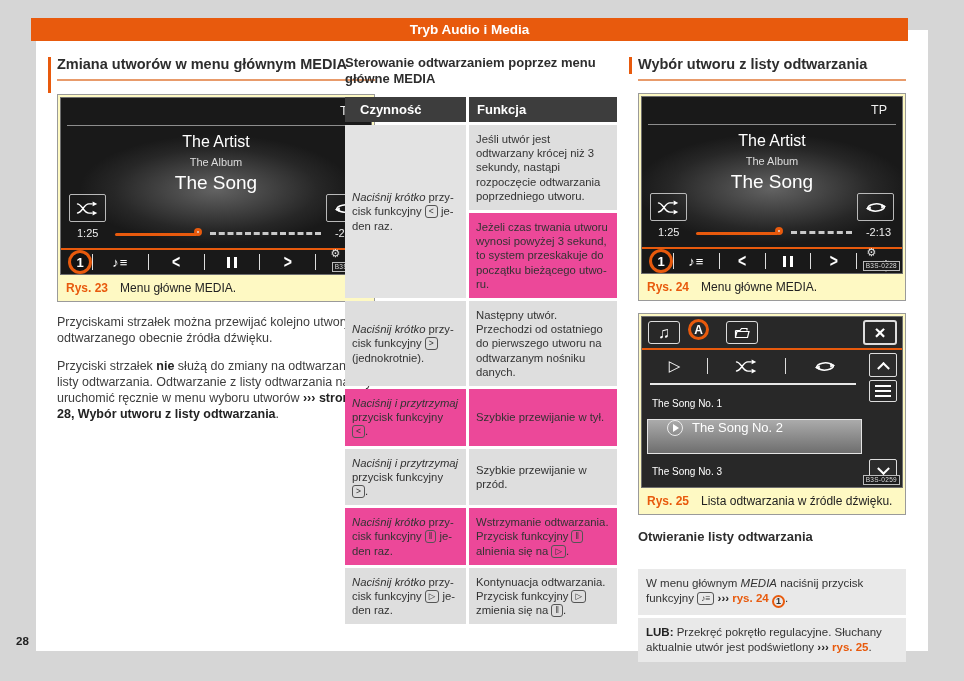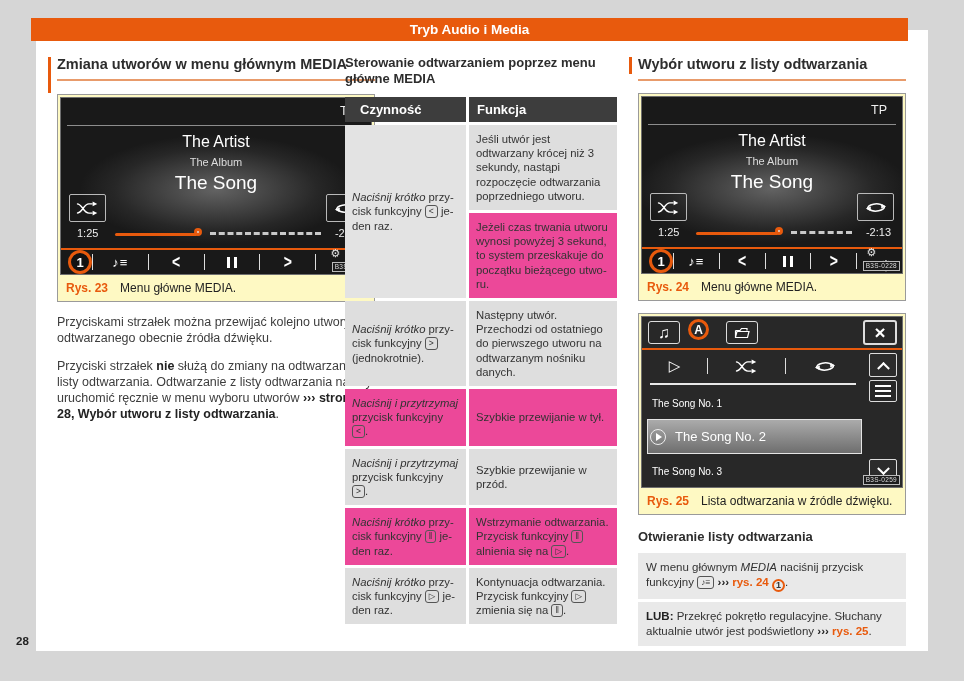--- a/index.html
+++ b/index.html
@@ -62,21 +62,21 @@
   .iconbox { position:absolute; border:1.5px solid #ddd; border-radius:3px; width:32px; height:23px; display:flex; align-items:center; justify-content:center; color:#fff; top:4px; }
   .callout2 { position:absolute; left:46px; top:2px; width:21px; height:21px; border:3px solid #E85A0D; border-radius:50%; color:#fff; font-weight:bold; font-size:12px; display:flex; align-items:center; justify-content:center; }
   .closebox { position:absolute; right:5px; top:3px; width:34px; height:25px; border:2px solid #ddd; border-radius:3px; color:#fff; display:flex; align-items:center; justify-content:center; font-size:19px; font-weight:bold; line-height:1; }
   .orangeline { position:absolute; top:31px; left:0; right:0; height:2px; background:#E85A0D; }
   .tbr { position:absolute; top:36px; left:0; right:38px; height:26px; display:flex; align-items:center; justify-content:space-evenly; color:#fff; }
   .tbr .play { font-size:15px; }
   .tbrline { position:absolute; top:66px; left:8px; right:46px; height:1.5px; background:#e8e8e8; }
   .plrow { position:absolute; left:10px; right:42px; color:#fff; font-size:10px; display:flex; align-items:center; }
   .row1 { top:74px; height:24px; }
   .row3 { top:142px; height:24px; }
-  .selrow { position:absolute; left:5px; right:40px; top:102px; height:35px; background:linear-gradient(180deg,#ababab,#6e6e6e); border:1px solid #e4e4e4; display:flex; align-items:center; color:#fff; font-size:13px; padding-left:2px; }
+  .selrow { position:absolute; left:5px; right:40px; top:102px; height:35px; background:linear-gradient(180deg,#ababab,#6e6e6e); border:1px solid #e4e4e4; display:flex; color:#fff; font-size:13px; padding-left:19px; }
   .playcirc { width:16px; height:16px; border:1.5px solid #eee; border-radius:50%; display:flex; align-items:center; justify-content:center; margin-right:9px; flex:none; }
   .playtri { width:0; height:0; border-left:6px solid #fff; border-top:4px solid transparent; border-bottom:4px solid transparent; margin-left:2px; }
   .sb { position:absolute; top:36px; right:5px; width:28px; bottom:4px; }
   .sbbox { position:absolute; left:0; width:28px; height:24px; border:1.5px solid #ddd; border-radius:2px; display:flex; align-items:center; justify-content:center; background:#2c2c2c; }
   .sbup { top:0; } .sbdown { bottom:0; }
   .sbthumb { position:absolute; top:27px; left:0; width:28px; height:22px; border:1.5px solid #ddd; border-radius:2px; display:flex; align-items:center; justify-content:center; }
   .thumblines { width:16px; height:13px; background:repeating-linear-gradient(#fff 0 2px, transparent 2px 5px); }
   .chevup { width:9px; height:9px; border-left:2.5px solid #fff; border-top:2.5px solid #fff; transform:rotate(45deg) translate(2px,2px); }
   .chevdn { width:9px; height:9px; border-left:2.5px solid #fff; border-top:2.5px solid #fff; transform:rotate(225deg) translate(2px,2px); }
 
@@ -85,21 +85,21 @@
   .tbl th { background:#3d3d3d; color:#fff; font-size:13px; text-align:left; padding:5px 8px; font-weight:bold; }
   .tbl th.ca { width:45%;padding-left:15px; } .tbl th.cf { width:55%; }
   .tbl td { font-size:11.3px; line-height:14.2px; color:#333; padding:7px 7px; vertical-align:middle; }
   .bgA { background:#dedede; } .bgB { background:#ec4899; } .bgM { background:#e3e3e3; }
   .key { display:inline-block; border:1px solid #555; border-radius:3px; padding:0 3px; font-size:8.5px; line-height:11px; vertical-align:1px; color:#333; background:transparent; white-space:nowrap; }
 
   
   .graybox { background:#e9e9e9; padding:7px 8px; font-size:11.5px; line-height:15px; color:#333; margin-top:3px; }
   .ref { color:#E85A0D; font-weight:bold; }
   .inline-callout { display:inline-flex; width:13px; height:13px; border:2px solid #E85A0D; border-radius:50%; font-size:9px; align-items:center; justify-content:center; color:#333; font-weight:bold; vertical-align:-2px; }
-  .mt8 { margin-top:8px; } .mt14 { margin-top:14px; }
+  .mt8 { margin-top:24px; } .mt14 { margin-top:14px; }
   svg { display:block; }
 </style>
 </head>
 <body>
 
 <div class="sheet"></div>
 <div class="header-bar">
   <span>Tryb Audio i Media</span>
 </div>
 <div class="pagenum">28</div>

